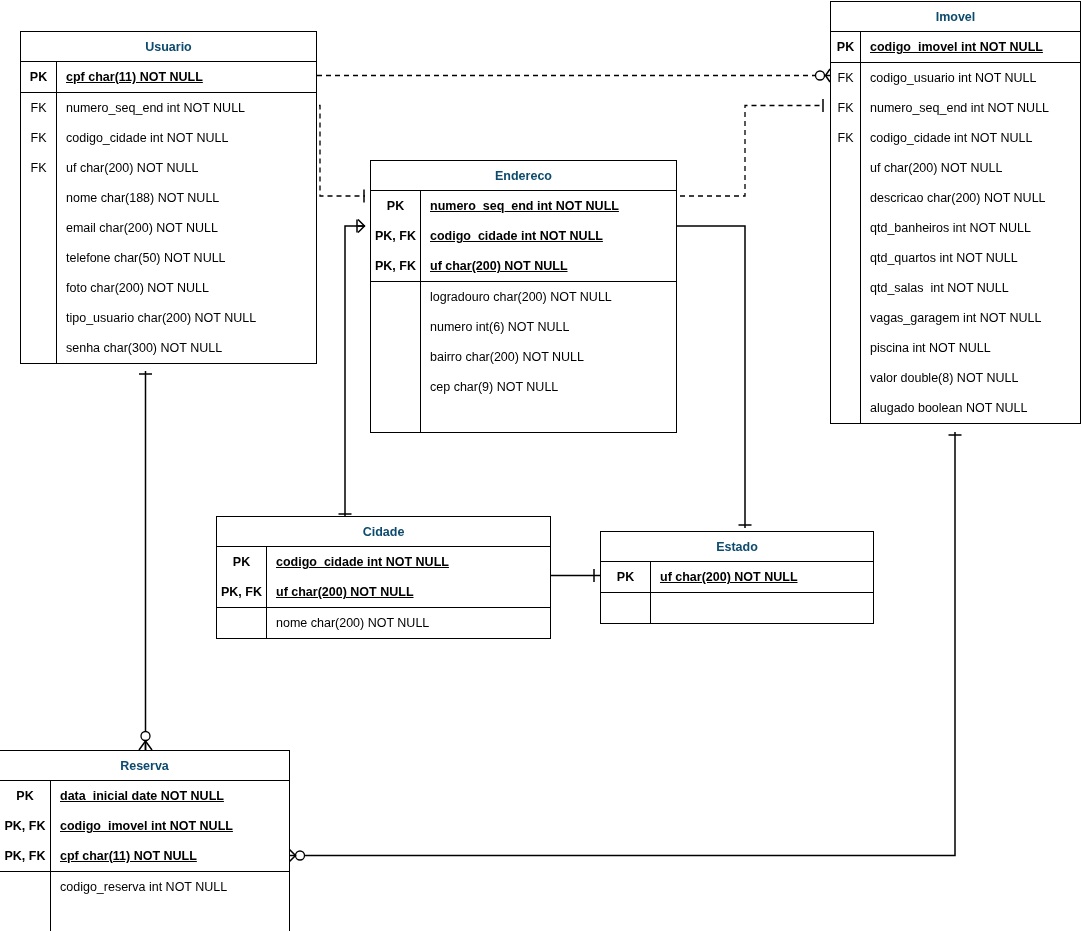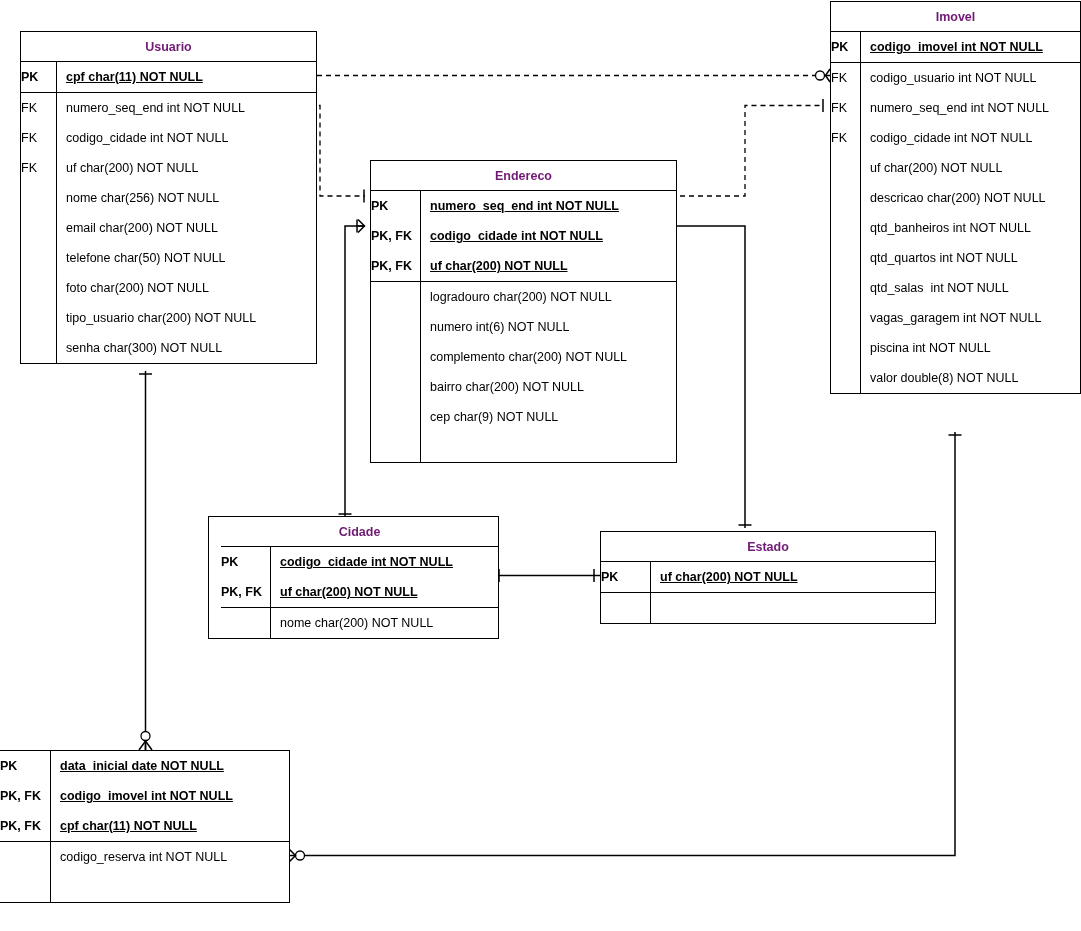--- a/index.html
+++ b/index.html
@@ -1,25 +1,25 @@
 <!DOCTYPE html>
 <html><head>
 <meta charset="utf-8">
 <style>
   html,body{margin:0;padding:0;background:#ffffff;}
   body{width:1081px;height:931px;font-family:"Liberation Sans",sans-serif;}
   #canvas{position:relative;width:1081px;height:931px;overflow:hidden;background:#fff;}
 
   .entity{position:absolute;box-sizing:border-box;border:1.6px solid #000;background:#fff;z-index:3;}
-  .ent-title{height:30px;line-height:30px;text-align:center;font-weight:bold;font-size:12.5px;color:#701a75;
+  .ent-title{height:30px;line-height:30px;text-align:center;font-weight:bold;font-size:12.5px;color:#0c4a6e;
              border-bottom:1.6px solid #000;box-sizing:border-box;}
   .sect{box-sizing:border-box;}
   .sect.keys{border-bottom:1.6px solid #000;}
   .row{display:flex;height:30px;align-items:center;box-sizing:border-box;}
-  .row .k{box-sizing:border-box;flex:0 0 auto;text-align:left;font-size:12.5px;color:#000;
+  .row .k{box-sizing:border-box;flex:0 0 auto;text-align:center;font-size:12.5px;color:#000;
           border-right:1.2px solid #000;height:30px;line-height:30px;overflow:hidden;}
   .row .f{box-sizing:border-box;flex:1 1 auto;padding-left:9px;font-size:12.5px;color:#000;
           height:30px;line-height:30px;white-space:pre;overflow:hidden;}
   .keys .k{font-weight:bold;}
   .keys .f{font-weight:bold;text-decoration:underline;}
 
   svg#links{position:absolute;left:0;top:0;width:1081px;height:931px;z-index:1;overflow:visible;}
   svg#links line, svg#links path, svg#links polyline{stroke:#000;fill:none;}
   .solid{stroke-width:1.5;}
   .dash{stroke-width:1.3;stroke-dasharray:5,4;}
@@ -121,21 +121,21 @@
       <div class="row">
         <div class="k" style="flex-basis:36px;">FK</div>
         <div class="f">codigo_cidade int NOT NULL</div>
       </div>
       <div class="row">
         <div class="k" style="flex-basis:36px;">FK</div>
         <div class="f">uf char(200) NOT NULL</div>
       </div>
       <div class="row">
         <div class="k" style="flex-basis:36px;"></div>
-        <div class="f">nome char(256) NOT NULL</div>
+        <div class="f">nome char(188) NOT NULL</div>
       </div>
       <div class="row">
         <div class="k" style="flex-basis:36px;"></div>
         <div class="f">email char(200) NOT NULL</div>
       </div>
       <div class="row">
         <div class="k" style="flex-basis:36px;"></div>
         <div class="f">telefone char(50) NOT NULL</div>
       </div>
       <div class="row">
@@ -199,20 +199,24 @@
         <div class="f">vagas_garagem int NOT NULL</div>
       </div>
       <div class="row">
         <div class="k" style="flex-basis:30px;"></div>
         <div class="f">piscina int NOT NULL</div>
       </div>
       <div class="row">
         <div class="k" style="flex-basis:30px;"></div>
         <div class="f">valor double(8) NOT NULL</div>
       </div>
+      <div class="row">
+        <div class="k" style="flex-basis:30px;"></div>
+        <div class="f">alugado boolean NOT NULL</div>
+      </div>
     </div>
   </div>
 
   <div class="entity" style="left:370px;top:160px;width:307px;">
     <div class="ent-title">Endereco</div>
     <div class="sect keys">
       <div class="row">
         <div class="k" style="flex-basis:50px;">PK</div>
         <div class="f">numero_seq_end int NOT NULL</div>
       </div>
@@ -229,74 +233,71 @@
       <div class="row">
         <div class="k" style="flex-basis:50px;"></div>
         <div class="f">logradouro char(200) NOT NULL</div>
       </div>
       <div class="row">
         <div class="k" style="flex-basis:50px;"></div>
         <div class="f">numero int(6) NOT NULL</div>
       </div>
       <div class="row">
         <div class="k" style="flex-basis:50px;"></div>
-        <div class="f">complemento char(200) NOT NULL</div>
-      </div>
-      <div class="row">
-        <div class="k" style="flex-basis:50px;"></div>
         <div class="f">bairro char(200) NOT NULL</div>
       </div>
       <div class="row">
         <div class="k" style="flex-basis:50px;"></div>
         <div class="f">cep char(9) NOT NULL</div>
       </div>
       <div class="row">
         <div class="k" style="flex-basis:50px;"></div>
         <div class="f"></div>
       </div>
     </div>
   </div>
 
-  <div class="entity" style="left:208px;top:516px;width:291px;padding-left:12px;">
+  <div class="entity" style="left:216px;top:516px;width:335px;">
     <div class="ent-title">Cidade</div>
     <div class="sect keys">
       <div class="row">
         <div class="k" style="flex-basis:50px;">PK</div>
         <div class="f">codigo_cidade int NOT NULL</div>
       </div>
       <div class="row">
         <div class="k" style="flex-basis:50px;">PK, FK</div>
         <div class="f">uf char(200) NOT NULL</div>
       </div>
     </div>
     <div class="sect">
       <div class="row">
         <div class="k" style="flex-basis:50px;"></div>
         <div class="f">nome char(200) NOT NULL</div>
       </div>
     </div>
   </div>
 
-  <div class="entity" style="left:600px;top:531px;width:336px;">
+  <div class="entity" style="left:600px;top:531px;width:274px;">
     <div class="ent-title">Estado</div>
     <div class="sect keys">
       <div class="row">
         <div class="k" style="flex-basis:50px;">PK</div>
         <div class="f">uf char(200) NOT NULL</div>
       </div>
     </div>
     <div class="sect">
       <div class="row">
         <div class="k" style="flex-basis:50px;"></div>
         <div class="f"></div>
       </div>
     </div>
   </div>
 
   <div class="entity" style="left:-1px;top:750px;width:291px;">
+    <div class="ent-title">Reserva</div>
     <div class="sect keys">
       <div class="row">
         <div class="k" style="flex-basis:51px;">PK</div>
         <div class="f">data_inicial date NOT NULL</div>
       </div>
       <div class="row">
         <div class="k" style="flex-basis:51px;">PK, FK</div>
         <div class="f">codigo_imovel int NOT NULL</div>
       </div>
       <div class="row">

